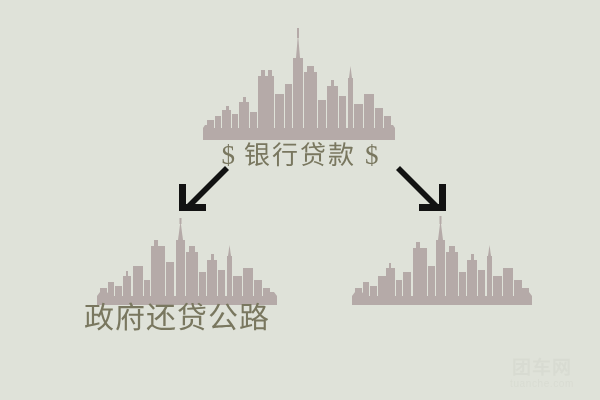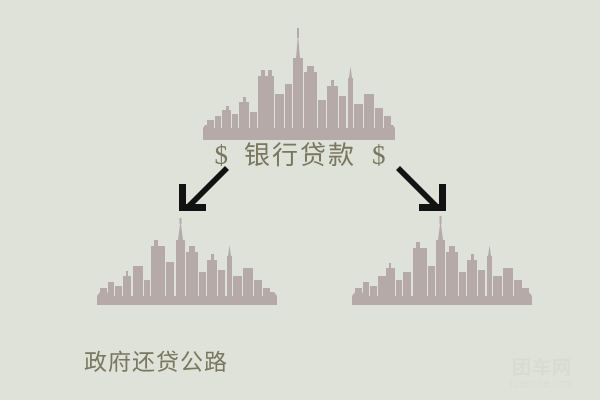--- a/index.html
+++ b/index.html
@@ -63,29 +63,28 @@
     right: 0;
     top: 142px;
     text-align: center;
     font-size: 26px;
   }
   #label-center .money {
     font-size: 27px;
     letter-spacing: 0;
   }
   #label-center .loan-text {
-    margin: 0 16px;
+    margin: 0 9px;
     letter-spacing: 2px;
   }
   #label-left {
     left: 84px;
     top: 303px;
-    font-size: 23px;
+    font-size: 30px;
     letter-spacing: 1px;
-    margin-top: 48px;
   }
   #label-right {
     left: 357px;
     top: 303px;
     font-size: 23px;
     letter-spacing: 1px;
   }
 
   
   .arrow {

